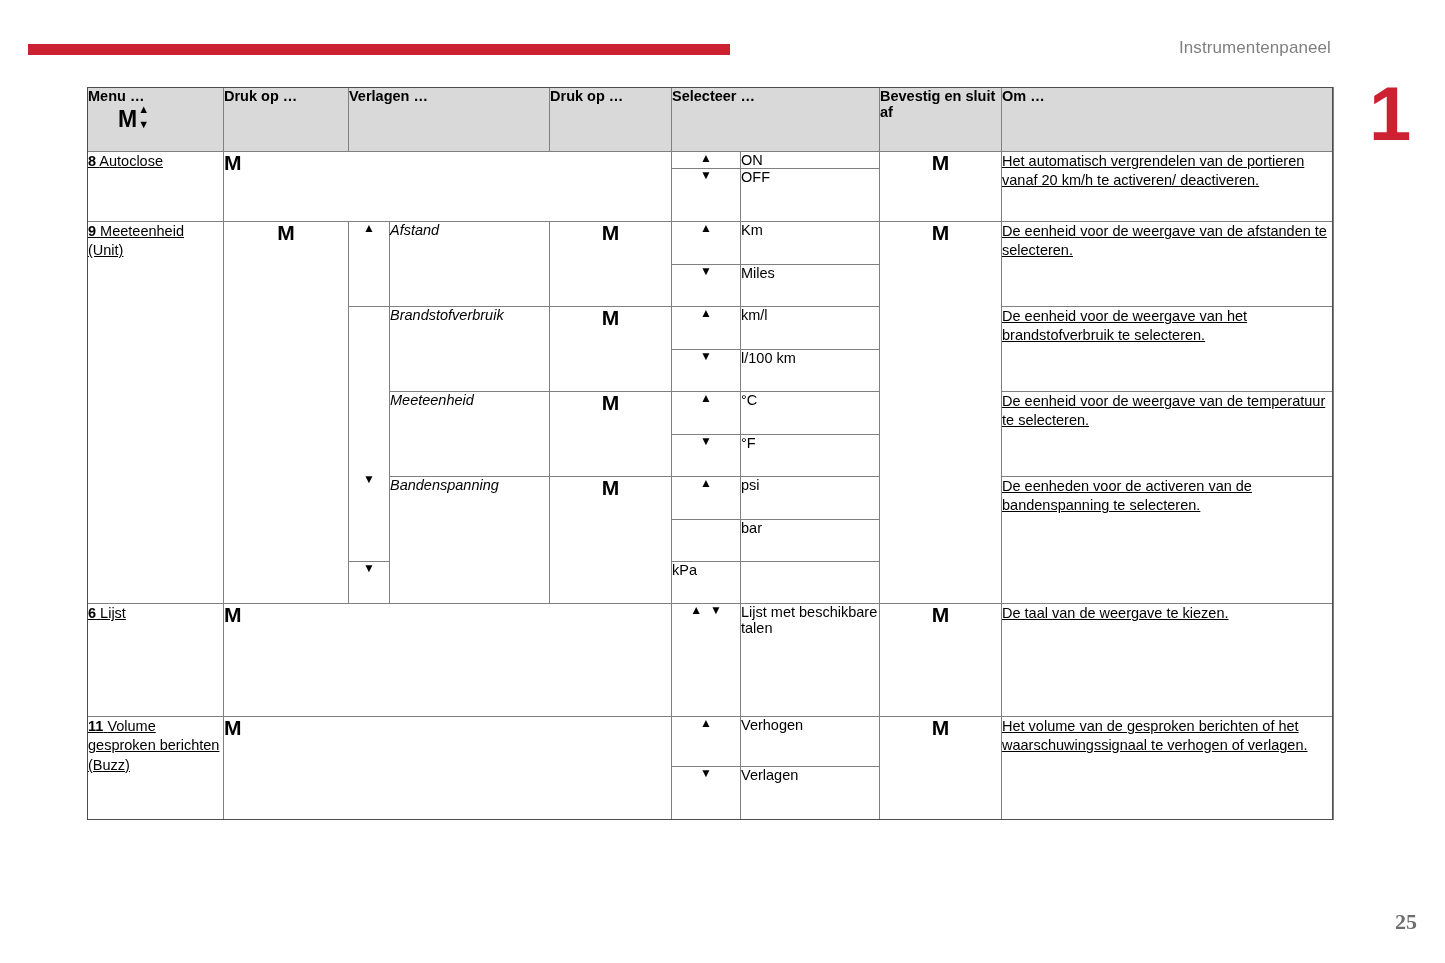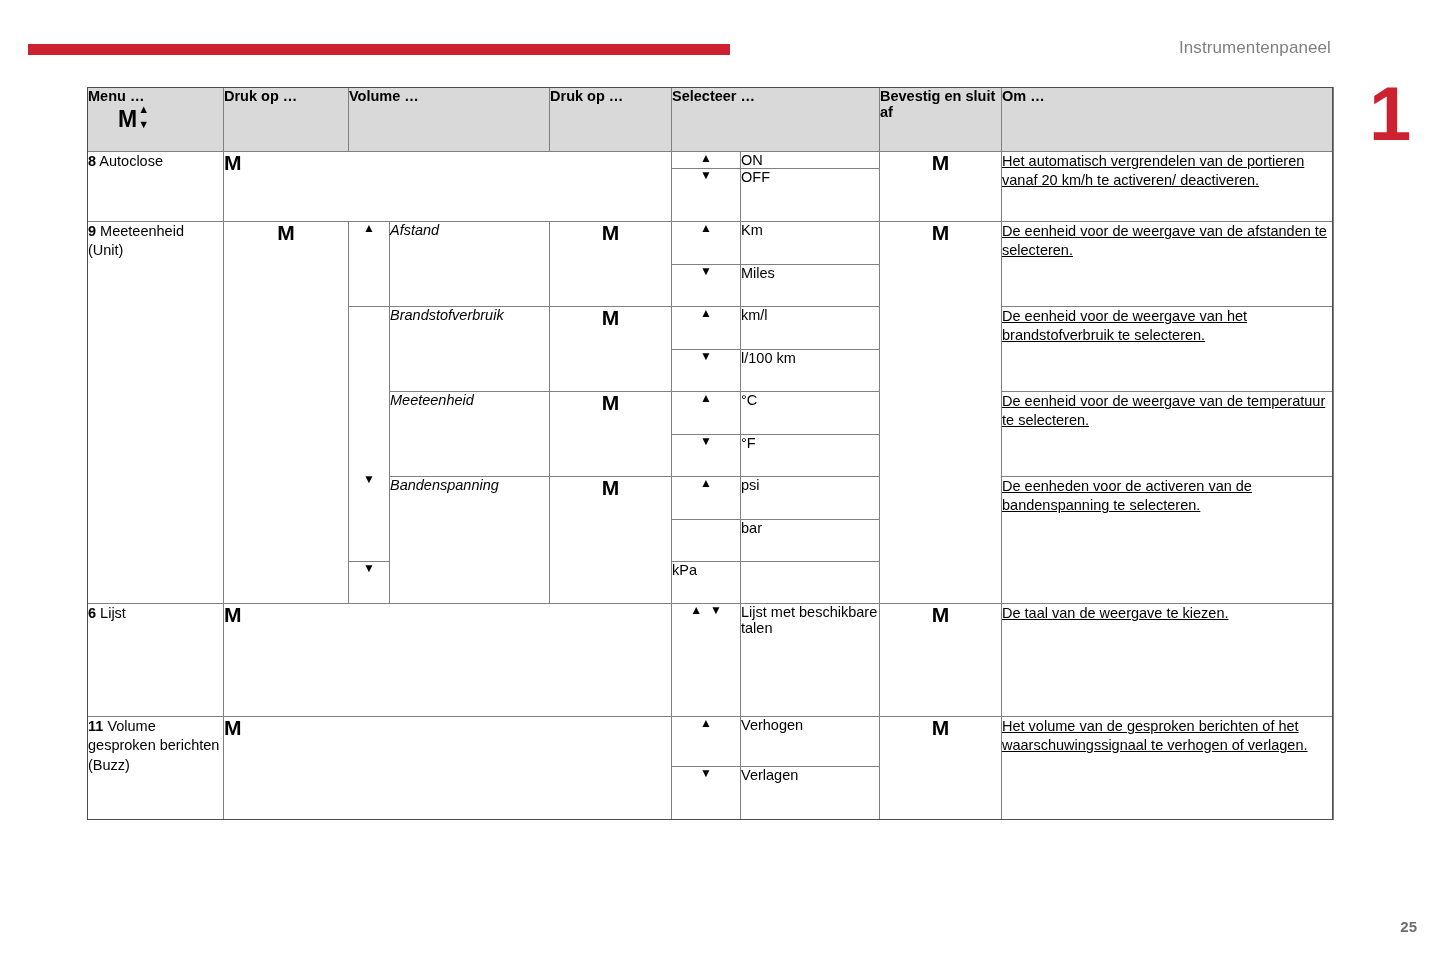--- a/index.html
+++ b/index.html
@@ -42,23 +42,24 @@
     font-size: 76px;
     line-height: 76px;
     font-weight: bold;
     color: #cc2131;
     font-family: "Liberation Sans", sans-serif;
   }
   .page-num {
     position: absolute;
     right: 28px;
     bottom: 28px;
-    font-size: 15px;
+    font-size: 22px;
     font-weight: bold;
     color: #6d6d6d;
+    font-family: Liberation Serif, serif;
   }
 
   
   .tbl-wrap {
     position: absolute;
     left: 87px;
     top: 87px;
     width: 1246px;
   }
   table.menu-table {
@@ -159,21 +160,21 @@
   .arrow-cell.two span { margin: 0 4px; }
   .arrow-cell-top {
     text-align: center;
     font-size: 12px;
     line-height: 1;
     padding-top: 9px;
   }
   .val-cell { padding: 7px 9px 7px 11px; }
   .label-cell { padding: 7px 9px 7px 11px; font-style: italic; }
   .desc-cell { padding: 8px 12px 8px 11px; line-height: 1.33; text-decoration: underline; }
-  .menu-cell { padding: 7px 9px 8px 9px; line-height: 1.33; }
+  .menu-cell { padding: 7px 9px 8px 9px; line-height: 1.33; text-decoration: underline; }
   .menu-cell b { font-weight: bold; }
 </style>
 </head>
 <body>
 
 <div class="red-bar"></div>
 
 <div class="page-header">Instrumentenpaneel</div>
 
 <div class="chapter-num">1</div>
@@ -194,21 +195,21 @@
 
   <thead>
     <tr>
       <th class="menu-col-head" colspan="1">
         <span class="menu-head-line1">Menu …</span>
         <span class="menu-head-m">
           <span class="mletter">M</span><span class="arrows"><span class="up">▲</span><span class="dn">▼</span></span>
         </span>
       </th>
       <th>Druk op …</th>
-      <th colspan="2">Volume …</th>
+      <th colspan="2">Verlagen …</th>
       <th>Druk op …</th>
       <th colspan="2">Selecteer …</th>
       <th>Bevestig en sluit af</th>
       <th>Om …</th>
     </tr>
   </thead>
 
   <tbody>
 
     <tr>

